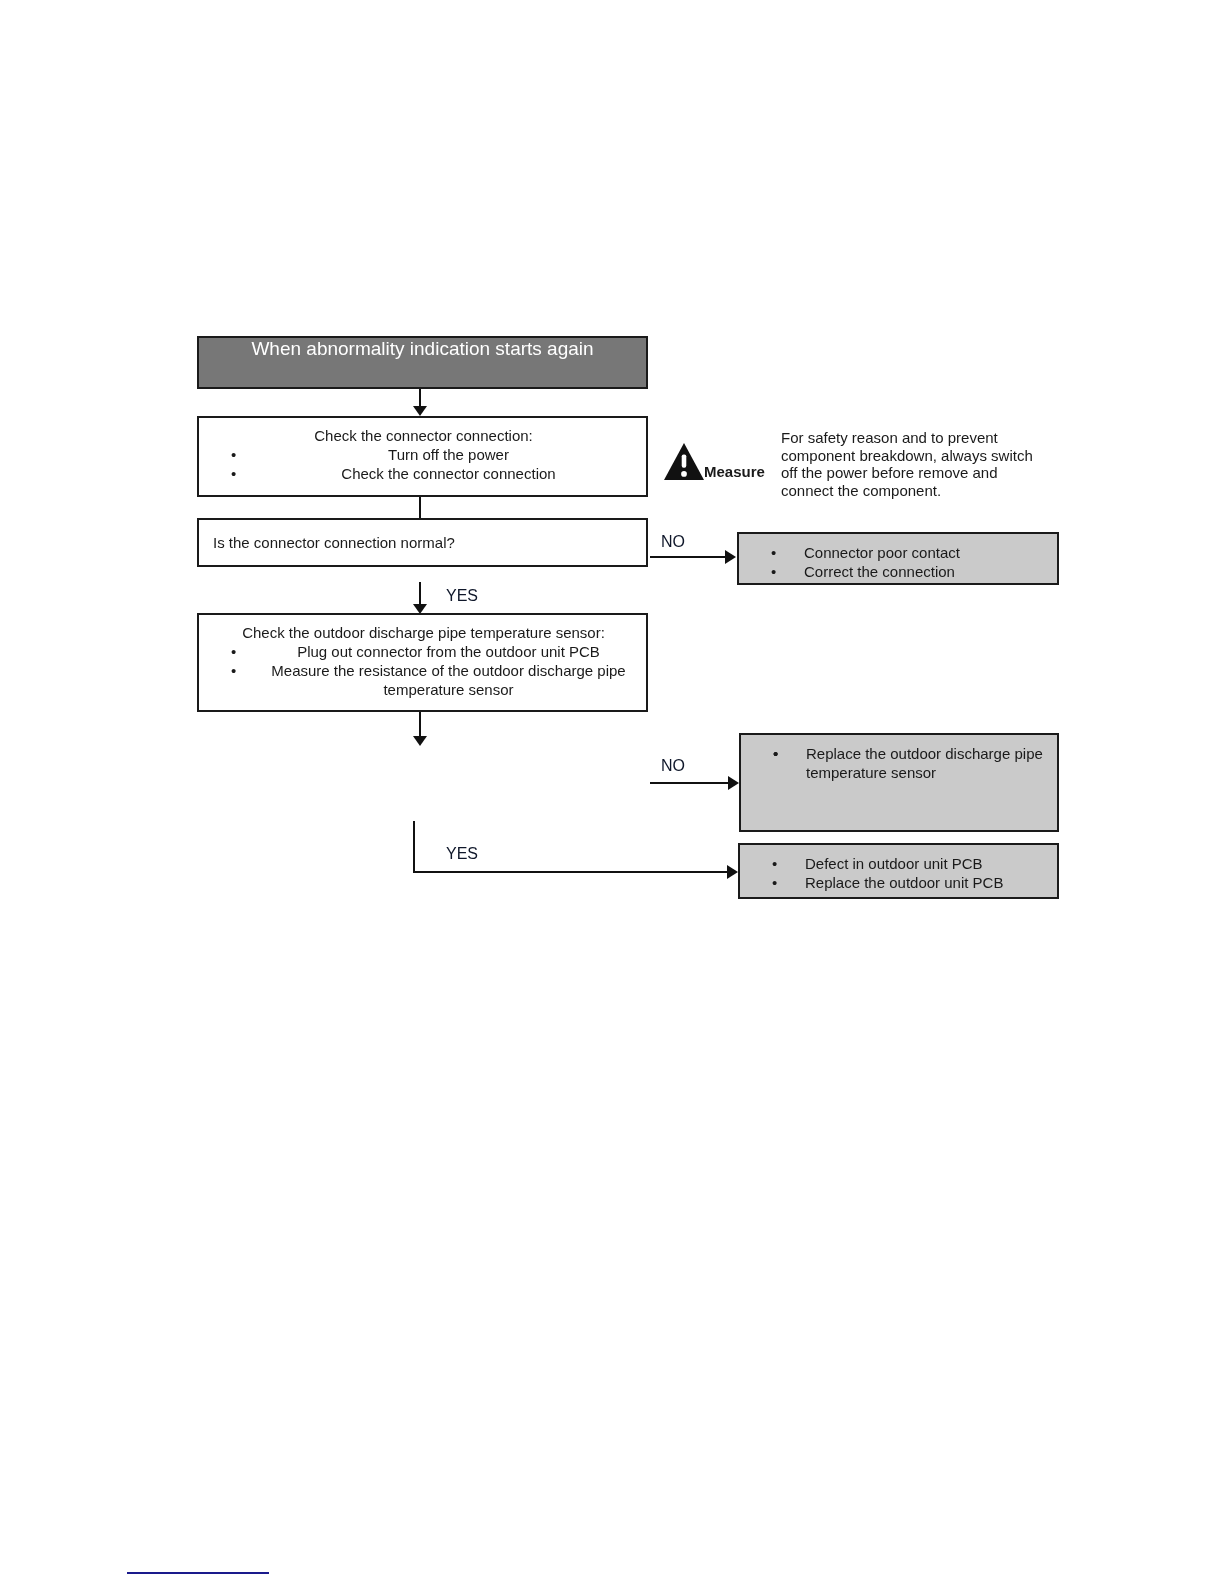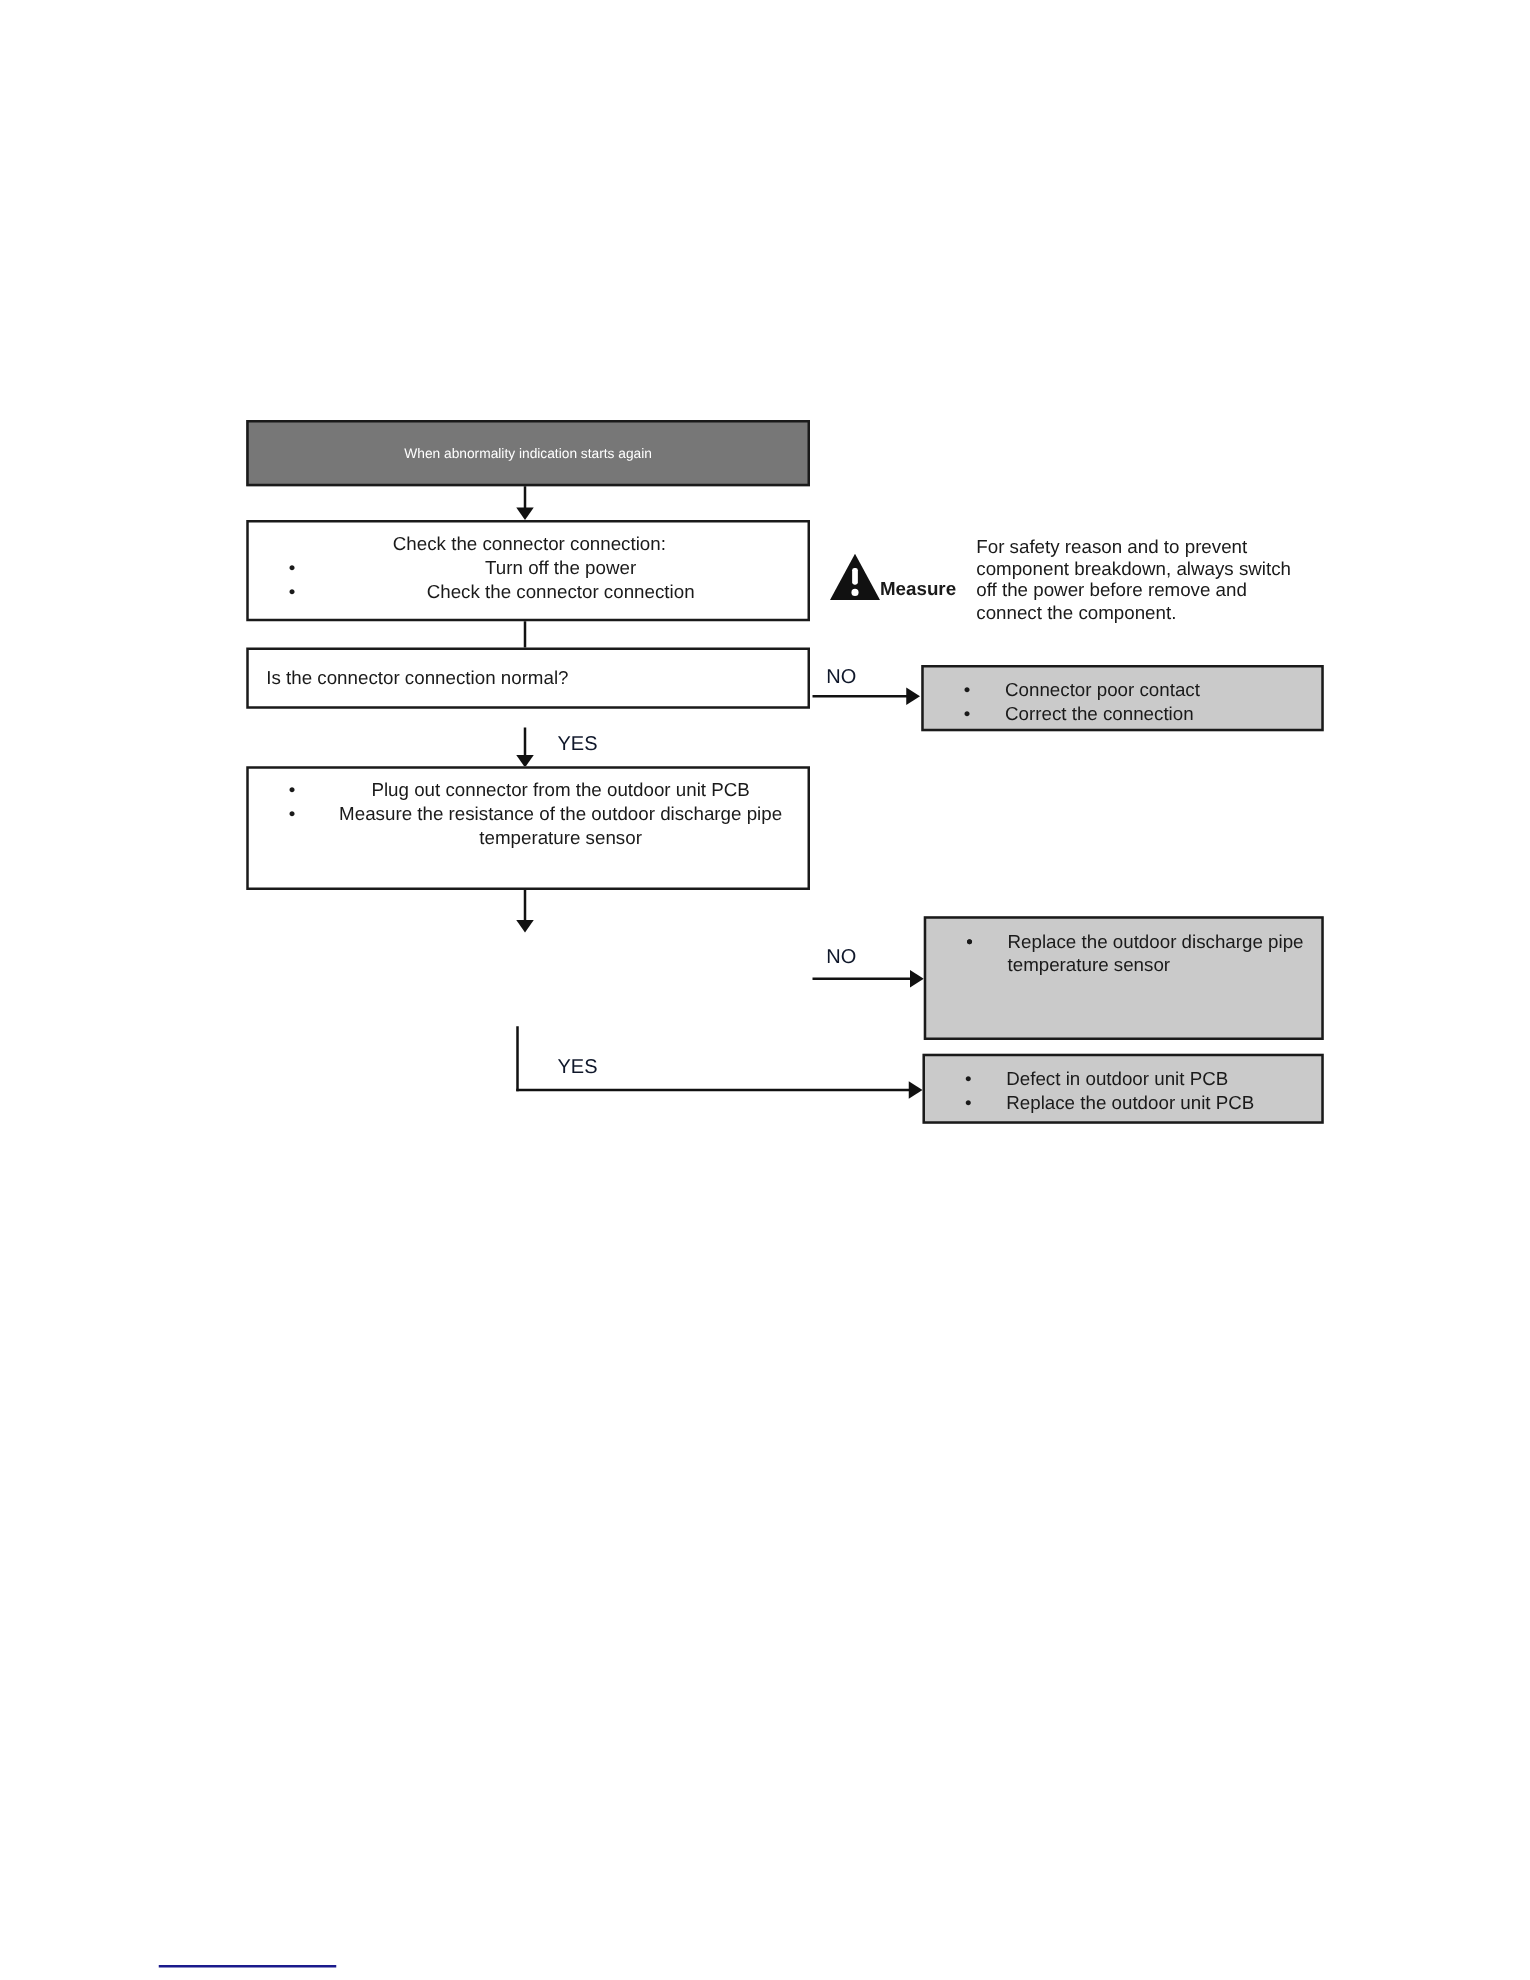--- a/index.html
+++ b/index.html
@@ -2,22 +2,22 @@
 <html><head>
 <meta charset="utf-8">
 <style>
   html,body{margin:0;padding:0;background:#fff;}
   .page{
     position:relative;width:1224px;height:1584px;background:#ffffff;
     font-family:"Liberation Sans","DejaVu Sans",sans-serif;color:#1a1a1a;overflow:hidden;
   }
   .abs{position:absolute;}
   .box{position:absolute;border:2px solid #1a1a1a;box-sizing:border-box;background:#fff;}
-  .box--dark{background:#777777;color:#ffffff;display:flex;align-items:center;justify-content:center;
-    font-size:11px;}
+  .box--dark{background:#777777;color:#ffffff;display:flex;justify-content:center;
+    font-size:19px;}
   .box--gray{background:#cacaca;}
   .box--white{background:#ffffff;}
   .box-pad{padding:8px 12px 6px 14px;font-size:15px;line-height:19px;text-align:center;}
   .bullet-row{position:relative;padding-left:50px;}
   .bullet-row .dot{position:absolute;left:18px;top:0;}
   .result-pad{padding:9px 10px 6px 16px;font-size:15px;line-height:19px;}
   .result-pad .bullet-row{padding-left:49px;}
   .result-pad .bullet-row .dot{left:16px;}
   .vline{position:absolute;width:2px;background:#111;}
   .hline{position:absolute;height:2px;background:#111;}
@@ -85,20 +85,21 @@
       <span class="dot">•</span>
       <span>Correct the connection</span>
     </div>
   </div>
 
   <div class="vline" style="left:419px;top:582px;height:24px;"></div>
   <div class="ah-down" style="left:413px;top:604px;"></div>
   <div class="edge-label" style="left:446px;top:587px;">YES</div>
 
   <div class="box box--white box-pad" style="left:197px;top:613px;width:451px;height:99px;">
+    <div>Check the outdoor discharge pipe temperature sensor:</div>
     <div class="bullet-row">
       <span class="dot">•</span>
       <span>Plug out connector from the outdoor unit PCB</span>
     </div>
     <div class="bullet-row">
       <span class="dot">•</span>
       <span>Measure the resistance of the outdoor discharge pipe temperature sensor</span>
     </div>
   </div>
 

